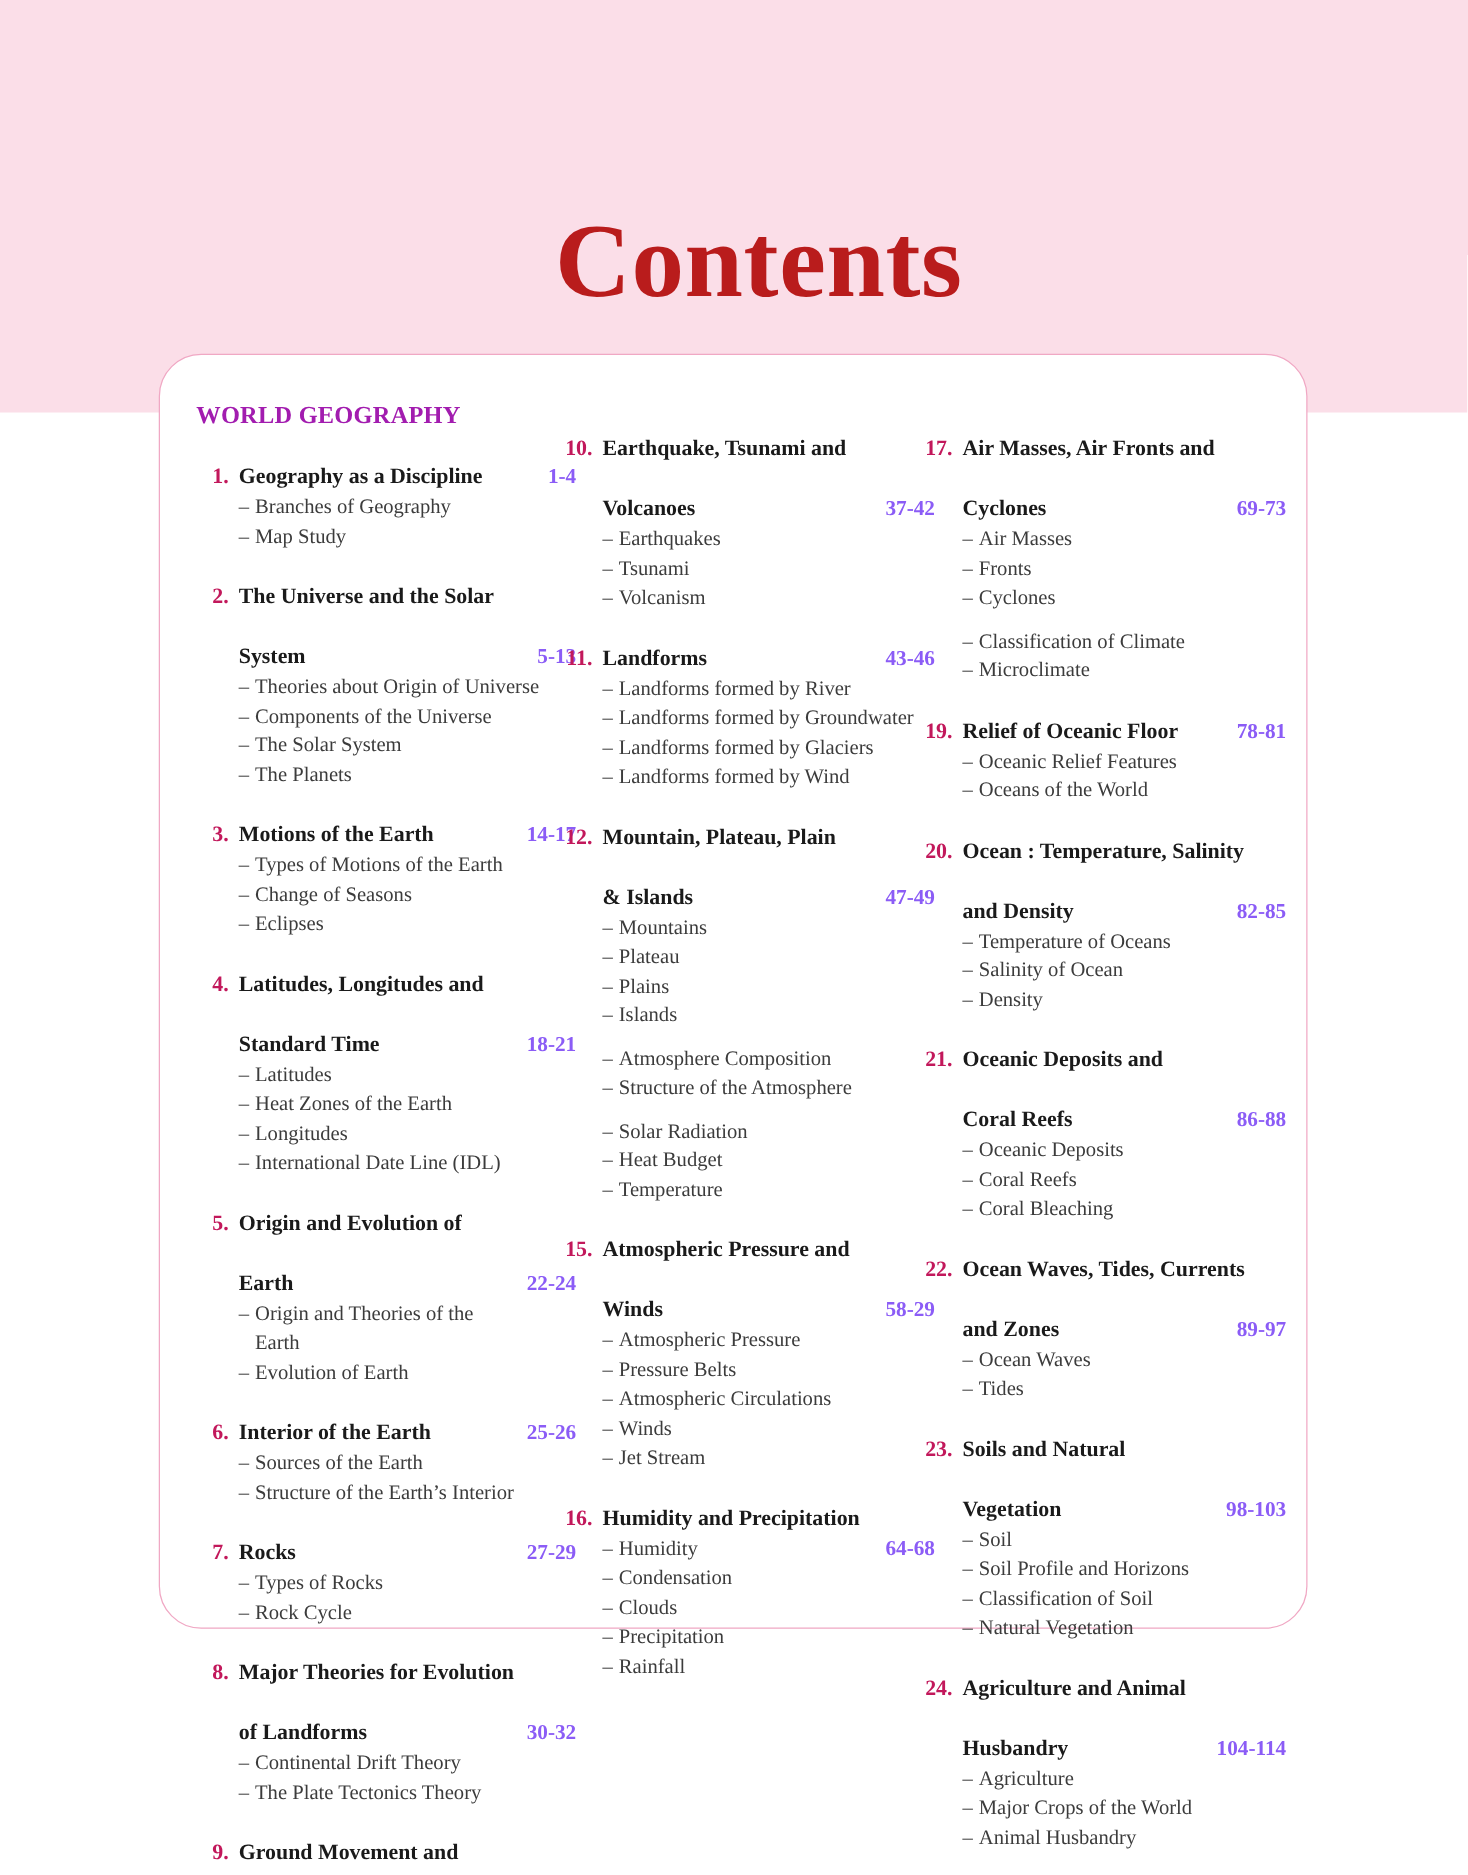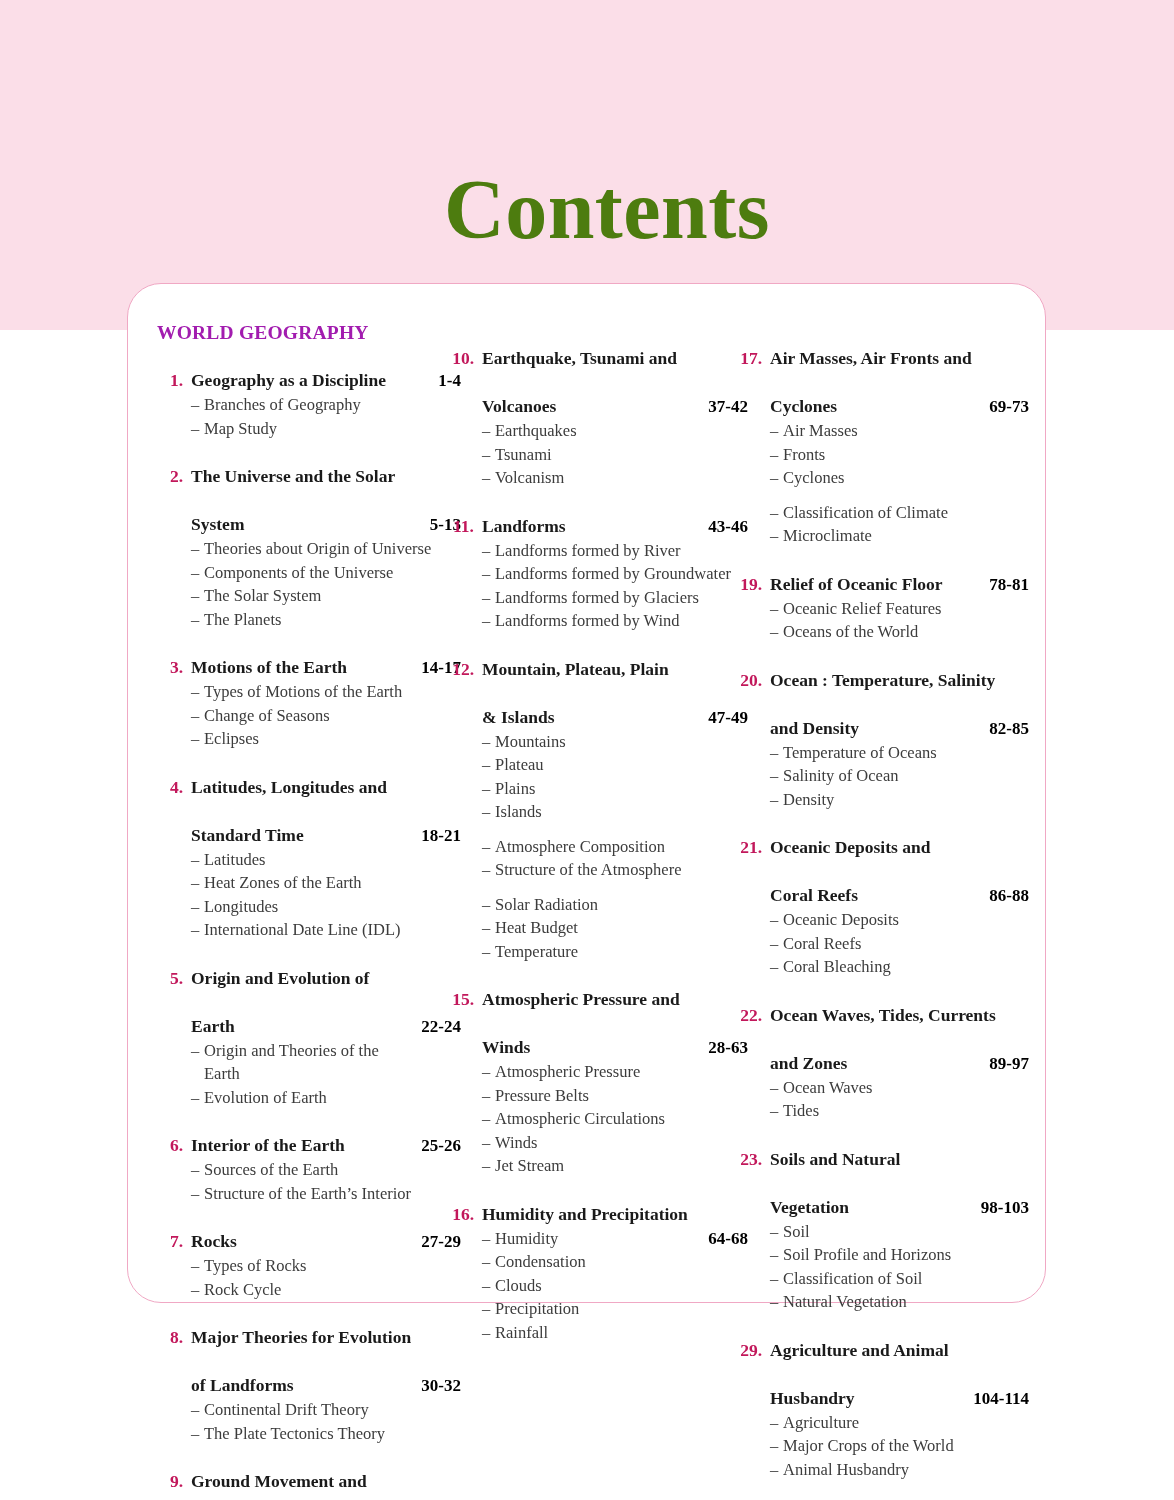--- a/index.html
+++ b/index.html
@@ -25,21 +25,21 @@
     background: #fbdee8;
   }
   .page-title {
     position: absolute;
     left: 0;
     top: 168px;
     width: 770px;
     text-align: right;
     font-size: 84px;
     font-weight: bold;
-    color: #4d7c0f;
+    color: #b91c1c;
     letter-spacing: 0.5px;
     line-height: 1;
     font-family: "Liberation Serif", "DejaVu Serif", serif;
   }
 
   
   .content-card {
     position: absolute;
     left: 127px;
     top: 283px;
@@ -104,21 +104,21 @@
     color: #1a1a1a;
     line-height: 23px;
     margin-top: 25px;
   }
   
   .pages {
     position: absolute;
     right: 0;
     font-size: 17px;
     font-weight: bold;
-    color: #000000;
+    color: #8b5cf6;
     line-height: 23px;
     white-space: nowrap;
   }
 
   .subs {
     list-style: none;
     margin: 1px 0 0 0;
     padding: 0;
   }
   .sub {
@@ -292,21 +292,21 @@
           <ul class="subs">
             <li class="sub" style="position: relative;"><span class="dash">–</span><span class="sub-text">Solar Radiation</span></li>
             <li class="sub" style="position: relative;"><span class="dash">–</span><span class="sub-text">Heat Budget</span></li>
             <li class="sub" style="position: relative;"><span class="dash">–</span><span class="sub-text">Temperature</span></li>
           </ul>
         </div>
         <div class="entry">
           <div class="entry-head">
             <div class="entry-num">15.</div>
             <div class="entry-title" style="position: relative;">Atmospheric Pressure and</div>
-            <div class="entry-title" style="position: relative;">Winds<span class="pages" style="top: 0px;">28-63</span></div>
+            <div class="entry-title" style="position: relative;">Winds<span class="pages" style="top: 0px;">58-29</span></div>
           </div>
           <ul class="subs">
             <li class="sub" style="position: relative;"><span class="dash">–</span><span class="sub-text">Atmospheric Pressure</span></li>
             <li class="sub" style="position: relative;"><span class="dash">–</span><span class="sub-text">Pressure Belts</span></li>
             <li class="sub" style="position: relative;"><span class="dash">–</span><span class="sub-text">Atmospheric Circulations</span></li>
             <li class="sub" style="position: relative;"><span class="dash">–</span><span class="sub-text">Winds</span></li>
             <li class="sub" style="position: relative;"><span class="dash">–</span><span class="sub-text">Jet Stream</span></li>
           </ul>
         </div>
         <div class="entry">
@@ -395,21 +395,21 @@
           </div>
           <ul class="subs">
             <li class="sub" style="position: relative;"><span class="dash">–</span><span class="sub-text">Soil</span></li>
             <li class="sub" style="position: relative;"><span class="dash">–</span><span class="sub-text">Soil Profile and Horizons</span></li>
             <li class="sub" style="position: relative;"><span class="dash">–</span><span class="sub-text">Classification of Soil</span></li>
             <li class="sub" style="position: relative;"><span class="dash">–</span><span class="sub-text">Natural Vegetation</span></li>
           </ul>
         </div>
         <div class="entry">
           <div class="entry-head">
-            <div class="entry-num">29.</div>
+            <div class="entry-num">24.</div>
             <div class="entry-title" style="position: relative;">Agriculture and Animal</div>
             <div class="entry-title" style="position: relative;">Husbandry<span class="pages" style="top: 0px;">104-114</span></div>
           </div>
           <ul class="subs">
             <li class="sub" style="position: relative;"><span class="dash">–</span><span class="sub-text">Agriculture</span></li>
             <li class="sub" style="position: relative;"><span class="dash">–</span><span class="sub-text">Major Crops of the World</span></li>
             <li class="sub" style="position: relative;"><span class="dash">–</span><span class="sub-text">Animal Husbandry</span></li>
           </ul>
         </div>
       </div>

